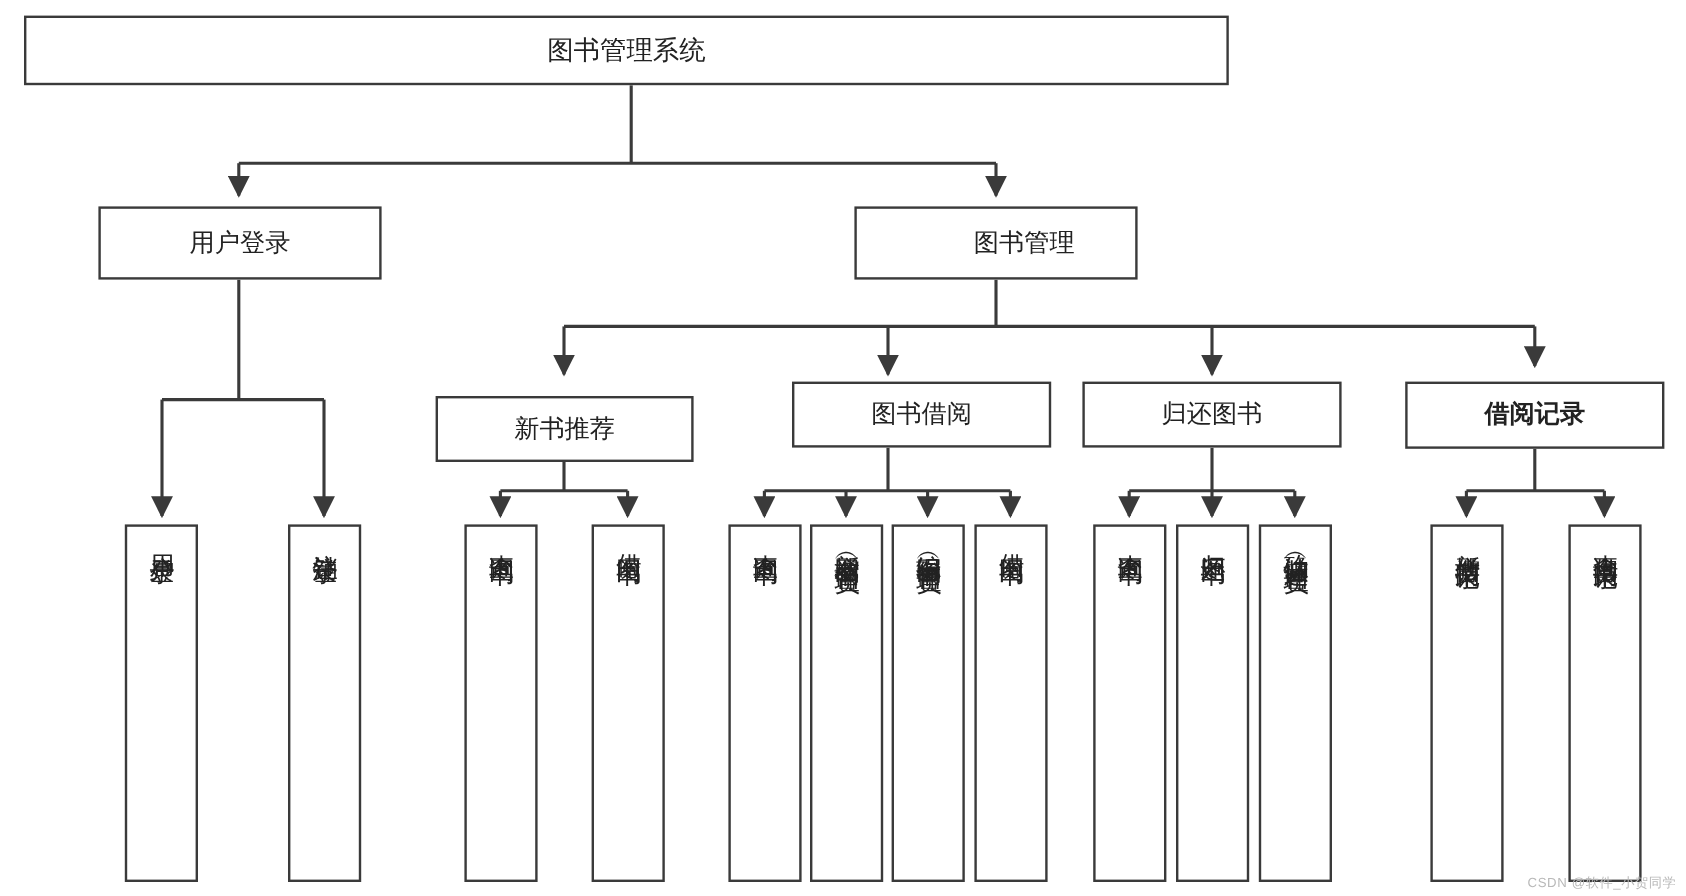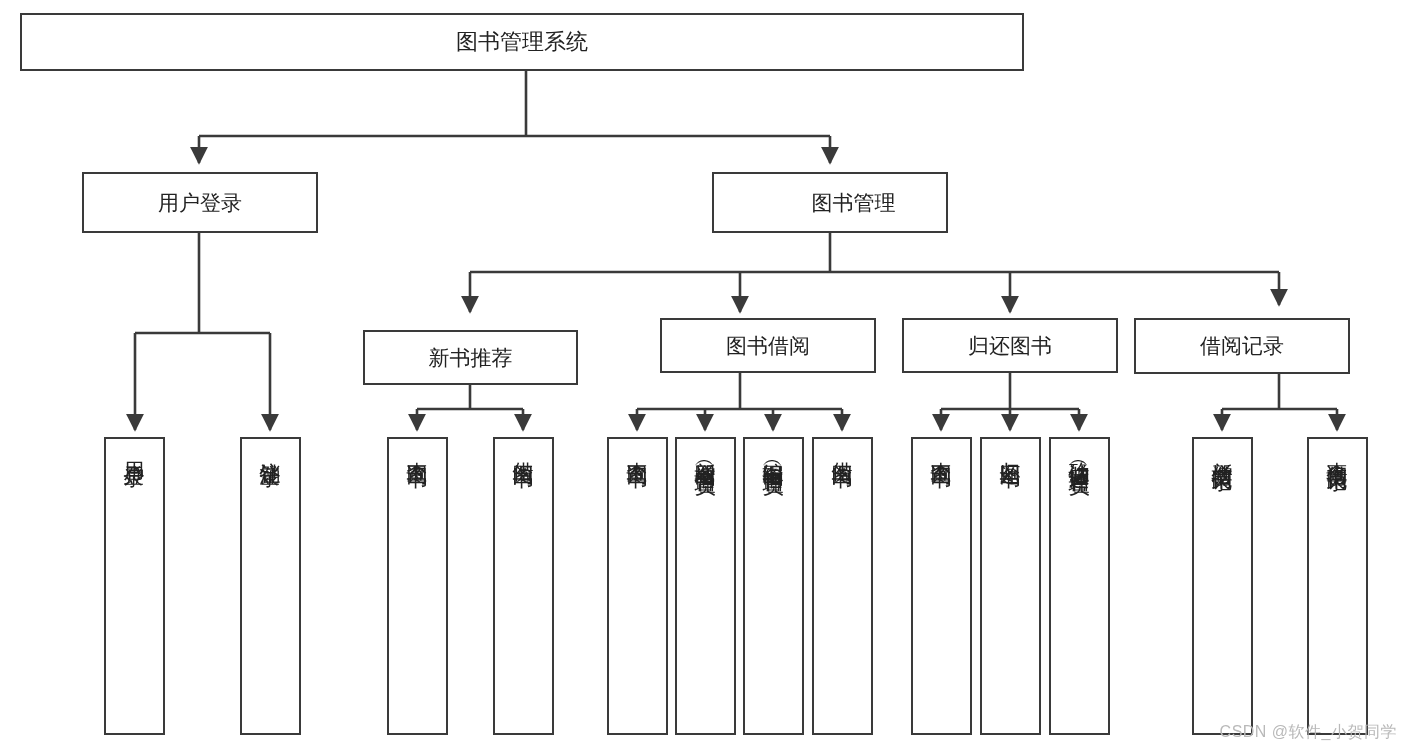--- a/index.html
+++ b/index.html
@@ -56,21 +56,21 @@
     line-height: 1;
     margin: 0 auto;
   }
   .node.root .label {
     font-size: 22px;
   }
   .watermark {
     position: absolute;
     right: 8px;
     bottom: 4px;
-    font-size: 16px;
+    font-size: 11px;
     color: #b9b9b9;
     letter-spacing: 0.5px;
     white-space: nowrap;
   }
 </style>
 </head>
 <body>
 
 <div id="canvas">
 
@@ -137,21 +137,21 @@
 
   <div class="node horiz" style="left:363px; top:318px; width:215px; height:55px;margin-top:12px;">
     <span class="label">新书推荐</span>
   </div>
   <div class="node horiz" style="left:660px; top:318px; width:216px; height:55px;">
     <span class="label">图书借阅</span>
   </div>
   <div class="node horiz" style="left:902px; top:318px; width:216px; height:55px;">
     <span class="label">归还图书</span>
   </div>
-  <div class="node horiz" style="left:1134px; top:318px; width:216px; height:56px;">
+  <div class="node horiz" style="left:1171px; top:318px; width:216px; height:56px;font-weight:bold;">
     <span class="label">借阅记录</span>
   </div>
 
   <div class="node vert" style="left:104px; top:437px; width:61px; height:298px;">
     <span class="label">用户登录</span>
   </div>
   <div class="node vert" style="left:240px; top:437px; width:61px; height:298px;">
     <span class="label">注销登录</span>
   </div>
 

